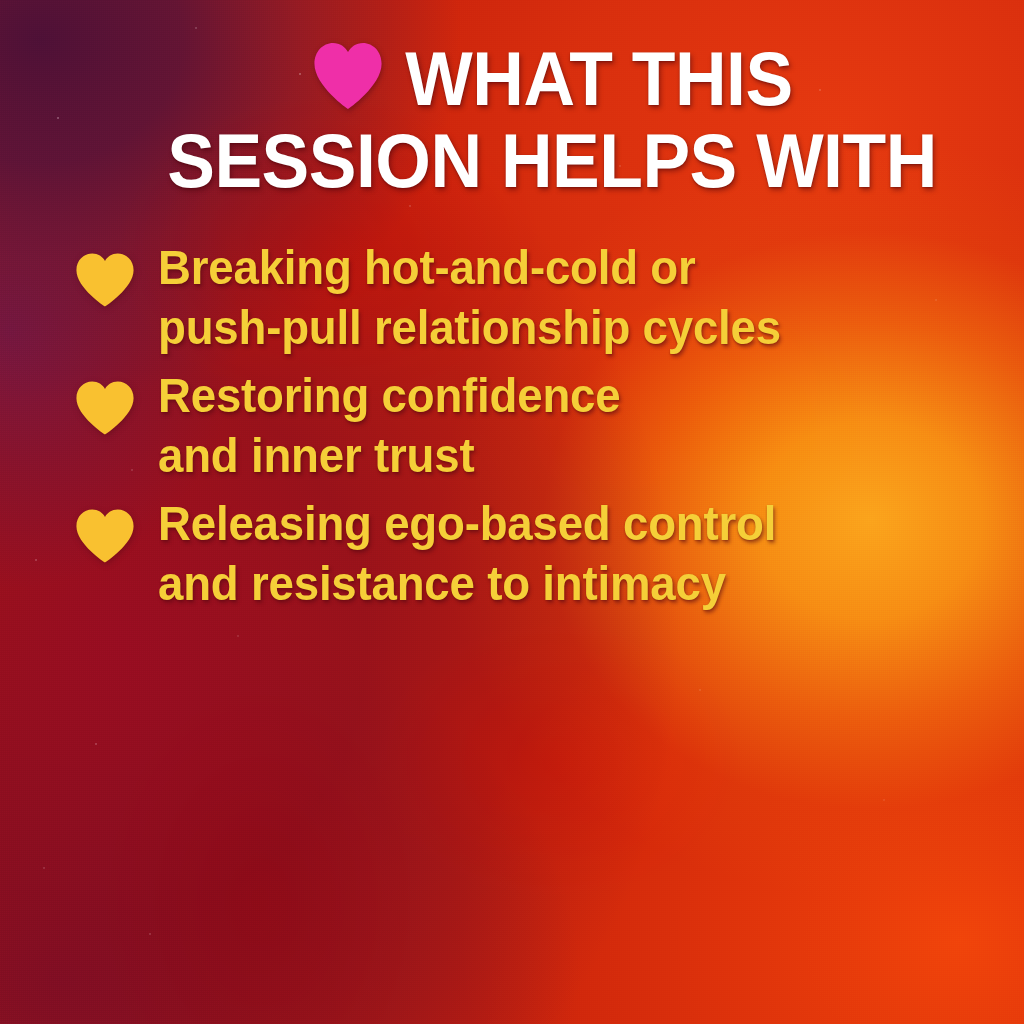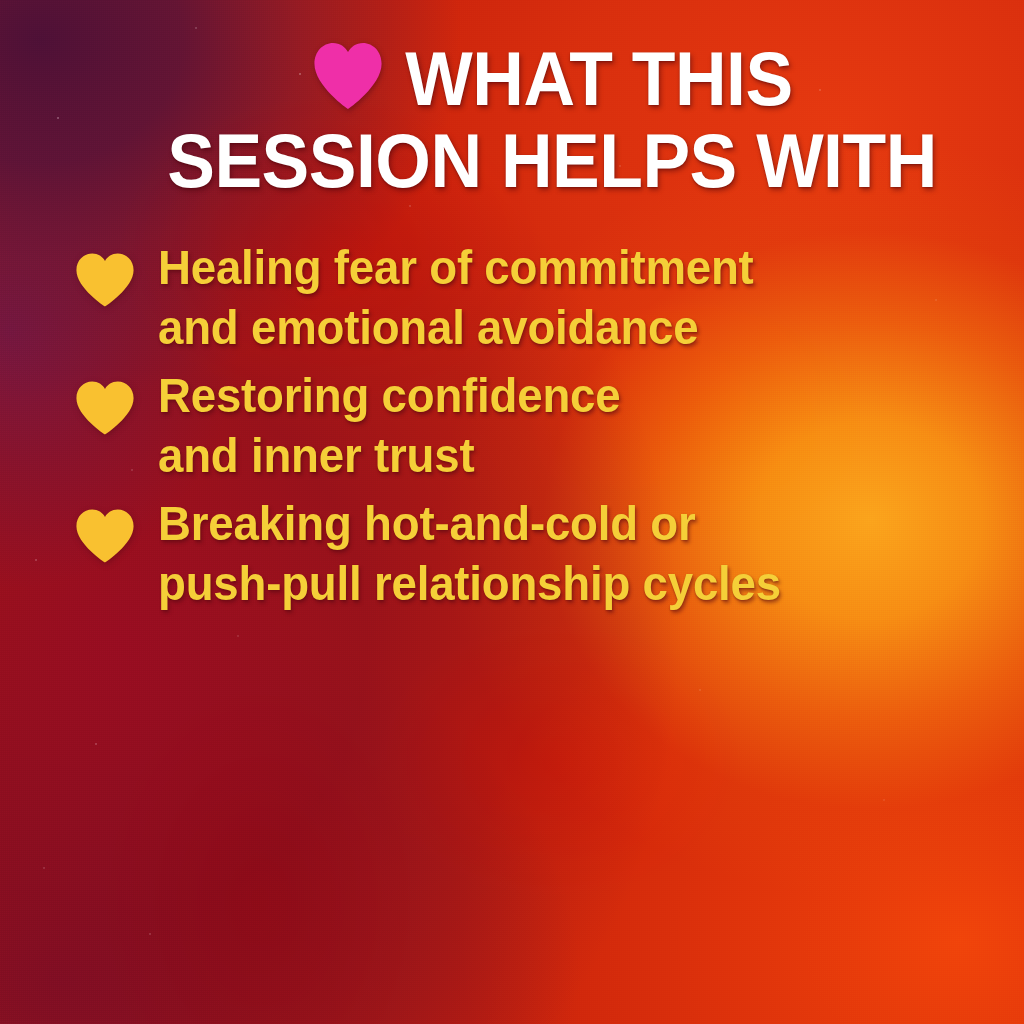--- a/index.html
+++ b/index.html
@@ -230,53 +230,53 @@
           <path d="M16 28.2 C16 28.2 1.2 18.6 1.2 9.4 C1.2 4.4 4.9 0.8 9.4 0.8
                    C12.4 0.8 14.8 2.4 16 4.6 C17.2 2.4 19.6 0.8 22.6 0.8
                    C27.1 0.8 30.8 4.4 30.8 9.4 C30.8 18.6 16 28.2 16 28.2 Z" fill="#ef2fa8"></path>
         </svg><span>WHAT THIS</span>
       </span>
       <span class="title-line">SESSION HELPS WITH</span>
     </div>
 
     <div class="list">
 
+
+
       <div class="item">
         <svg class="item-heart" width="62" height="56" viewBox="0 0 32 29" aria-hidden="true">
           <path d="M16 28.2 C16 28.2 1.2 18.6 1.2 9.4 C1.2 4.4 4.9 0.8 9.4 0.8
                    C12.4 0.8 14.8 2.4 16 4.6 C17.2 2.4 19.6 0.8 22.6 0.8
                    C27.1 0.8 30.8 4.4 30.8 9.4 C30.8 18.6 16 28.2 16 28.2 Z" fill="#f9c130"></path>
         </svg>
         <span class="item-text">
-          <span class="item-line">Healing fear of commitment</span>
-          <span class="item-line">and emotional avoidance</span>
+          <span class="item-line">Breaking hot-and-cold or</span>
+          <span class="item-line">push-pull relationship cycles</span>
         </span>
       </div>
-
 
       <div class="item">
         <svg class="item-heart" width="62" height="56" viewBox="0 0 32 29" aria-hidden="true">
           <path d="M16 28.2 C16 28.2 1.2 18.6 1.2 9.4 C1.2 4.4 4.9 0.8 9.4 0.8
                    C12.4 0.8 14.8 2.4 16 4.6 C17.2 2.4 19.6 0.8 22.6 0.8
                    C27.1 0.8 30.8 4.4 30.8 9.4 C30.8 18.6 16 28.2 16 28.2 Z" fill="#f9c130"></path>
         </svg>
         <span class="item-text">
           <span class="item-line">Restoring confidence</span>
           <span class="item-line">and inner trust</span>
         </span>
       </div>
 
       <div class="item">
         <svg class="item-heart" width="62" height="56" viewBox="0 0 32 29" aria-hidden="true">
           <path d="M16 28.2 C16 28.2 1.2 18.6 1.2 9.4 C1.2 4.4 4.9 0.8 9.4 0.8
                    C12.4 0.8 14.8 2.4 16 4.6 C17.2 2.4 19.6 0.8 22.6 0.8
                    C27.1 0.8 30.8 4.4 30.8 9.4 C30.8 18.6 16 28.2 16 28.2 Z" fill="#f9c130"></path>
         </svg>
         <span class="item-text">
-          <span class="item-line">Breaking hot-and-cold or</span>
-          <span class="item-line">push-pull relationship cycles</span>
+          <span class="item-line">Releasing ego-based control</span>
+          <span class="item-line">and resistance to intimacy</span>
         </span>
       </div>
-
 
     </div>
   </div>
 </div>
 
 </body></html>

